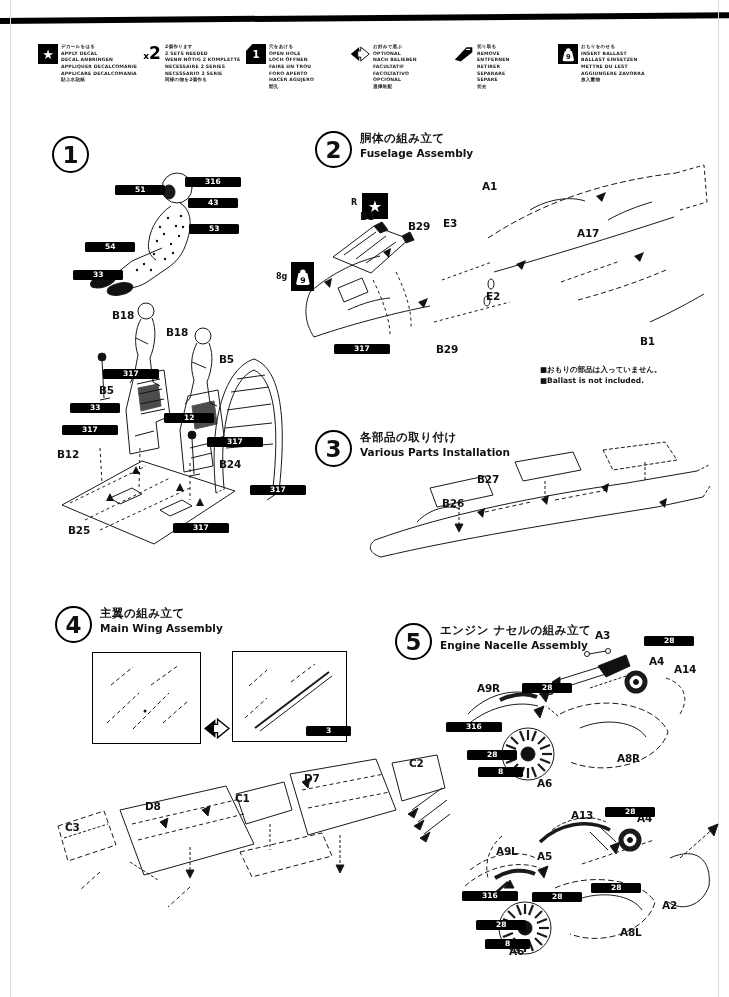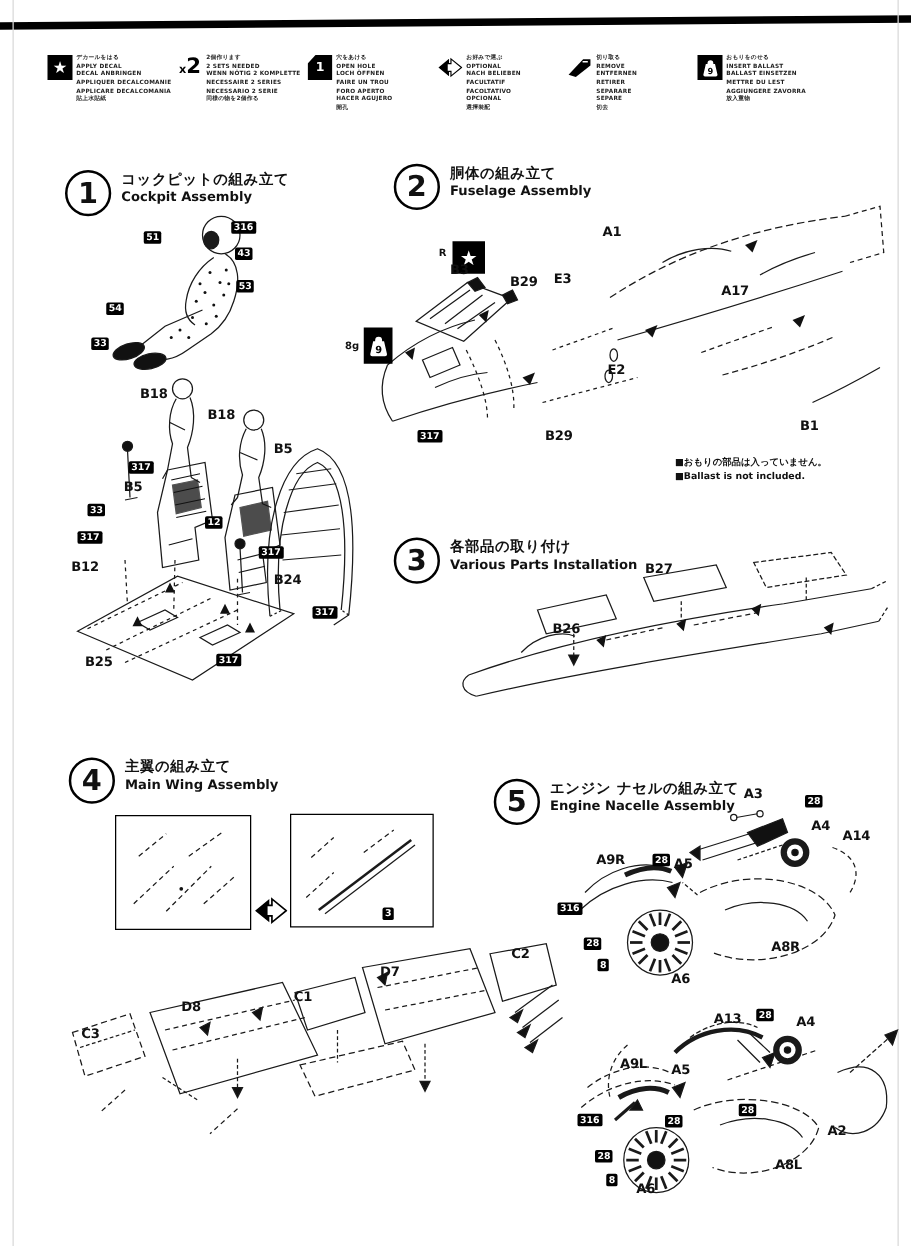--- a/index.html
+++ b/index.html
@@ -21,21 +21,21 @@
   .ltext{font-size:4.6px;line-height:1.45;font-weight:bold;color:#222;white-space:pre-line;letter-spacing:.2px;}
   
   .step{position:absolute;display:flex;align-items:flex-start;}
   .stepnum{width:33px;height:33px;border:2.4px solid #000;border-radius:50%;display:flex;align-items:center;justify-content:center;
            font-size:23px;font-weight:800;flex:none;margin-right:8px;background:#fff;}
   .steptitle .ja{font-size:11.5px;font-weight:800;letter-spacing:.5px;}
   .steptitle .en{font-size:10.5px;font-weight:700;margin-top:1px;}
   
   .plabel{position:absolute;font-size:10.5px;font-weight:800;letter-spacing:-.2px;white-space:nowrap;}
   .callout{position:absolute;background:#000;color:#fff;font-size:7.5px;font-weight:800;line-height:10px;
-           padding:0 2px;border-radius:1.5px;white-space:nowrap;}
+           padding:0 20px;border-radius:1.5px;white-space:nowrap;}
   .note{position:absolute;font-size:7.5px;font-weight:700;white-space:nowrap;}
   .smalllbl{position:absolute;font-size:8px;font-weight:800;}
   
   .inset{position:absolute;border:1.4px solid #000;background:#fff;}
   svg.art{position:absolute;overflow:visible;}
 </style>
 </head>
 <body>
 
 <div class="sheet">
@@ -116,24 +116,20 @@
 INSERT BALLAST
 BALLAST EINSETZEN
 METTRE DU LEST
 AGGIUNGERE ZAVORRA
 放入重物</div>
     </div>
   </div>
 
   <div class="step" style="left:52px;top:136px;">
     <div class="stepnum">1</div>
-    <div class="steptitle">
-        <div class="ja">コックピットの組み立て</div>
-      <div class="en">Cockpit Assembly</div>
-      </div>
   </div>
   <div class="step" style="left:315px;top:131px;">
     <div class="stepnum">2</div>
     <div class="steptitle">
         <div class="ja">胴体の組み立て</div>
       <div class="en">Fuselage Assembly</div>
       </div>
   </div>
   <div class="step" style="left:315px;top:430px;">
     <div class="stepnum">3</div>
@@ -322,21 +318,21 @@
       <path d="M130,72 L176,62 M200,60 L252,50" stroke-dasharray="4 3"></path>
       <g fill="#111" stroke="none">
         <polygon points="122,72 130,68 128,78"></polygon>
           <polygon points="186,59 194,55 192,65"></polygon>
         <polygon points="246,47 254,43 252,53"></polygon>
           <polygon points="304,62 312,58 310,68"></polygon>
       </g>
       <path d="M190,41 L190,58 M290,22 L290,42" stroke-dasharray="3 2"></path>
     </g>
   </svg>
-  <span class="plabel" style="left:477px;top:449px;margin-left:39px;">B27</span>
+  <span class="plabel" style="left:477px;top:473px;">B27</span>
   <span class="plabel" style="left:442px;top:497px;">B26</span>
 
   <div class="inset" style="left:92px;top:652px;width:107px;height:90px;">
     <svg width="107" height="90" viewBox="0 0 107 90">
         <g stroke="#1a1a1a" fill="none" stroke-width="1" stroke-dasharray="4 3">
       <line x1="14" y1="70" x2="46" y2="40"></line>
           <line x1="40" y1="76" x2="76" y2="40"></line>
       <line x1="58" y1="32" x2="86" y2="12"></line>
           <line x1="18" y1="32" x2="40" y2="14"></line>
       <line x1="70" y1="70" x2="95" y2="48"></line>

